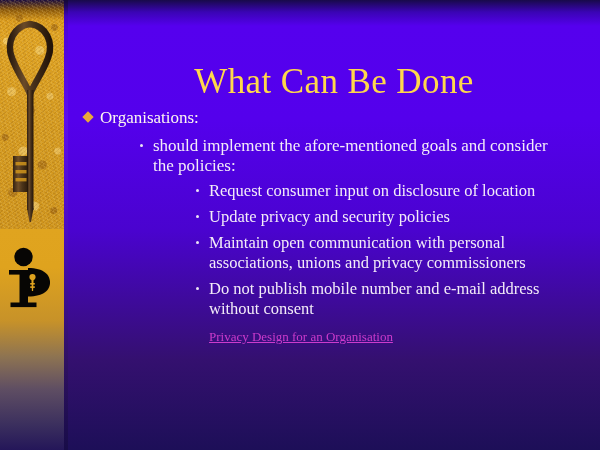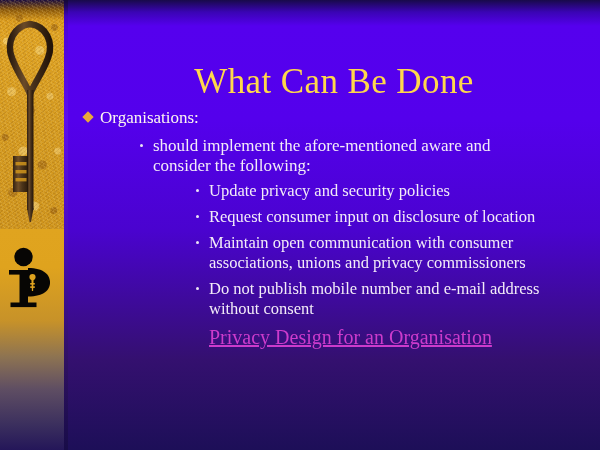--- a/index.html
+++ b/index.html
@@ -141,21 +141,21 @@
   .lvl3 .dot {
     position: absolute; left: 2px; top: 8px;
     width: 3px; height: 3px; border-radius: 50%;
     background: #ece4f4;
   }
 
   .hyperlink {
     display: inline-block;
     margin: 2px 0 12px 133px;
     color: #cc3bcc;
-    font-size: 20px;
+    font-size: 13px;
     line-height: 20px;
     text-decoration: underline;
     text-decoration-color: #cc3bcc;
     cursor: pointer;
   }
 </style>
 </head>
 <body>
 
 <div id="slide">
@@ -212,35 +212,35 @@
 
   <div id="body">
 
     <div class="lvl1">
       <span class="dia"></span>
       <span>Organisations:</span>
     </div>
 
     <div class="lvl2">
       <span class="dot"></span>
-      <span>should implement the afore-mentioned aware and consider the following:</span>
+      <span>should implement the afore-mentioned goals and consider the policies:</span>
     </div>
 
     <div class="lvl3wrap">
       <div class="lvl3">
         <span class="dot"></span>
+        <span> Request consumer input on disclosure of location</span>
+      </div>
+      <div class="lvl3">
+        <span class="dot"></span>
         <span>Update privacy and security policies</span>
       </div>
       <div class="lvl3">
         <span class="dot"></span>
-        <span> Request consumer input on disclosure of location</span>
-      </div>
-      <div class="lvl3">
-        <span class="dot"></span>
-        <span> Maintain open communication with consumer associations, unions and privacy commissioners</span>
+        <span> Maintain open communication with personal associations, unions and privacy commissioners</span>
       </div>
       <div class="lvl3">
         <span class="dot"></span>
         <span> Do not publish mobile number and e-mail  address without consent</span>
       </div>
     </div>
 
     <span class="hyperlink">Privacy Design for an Organisation</span>
   </div>
 

